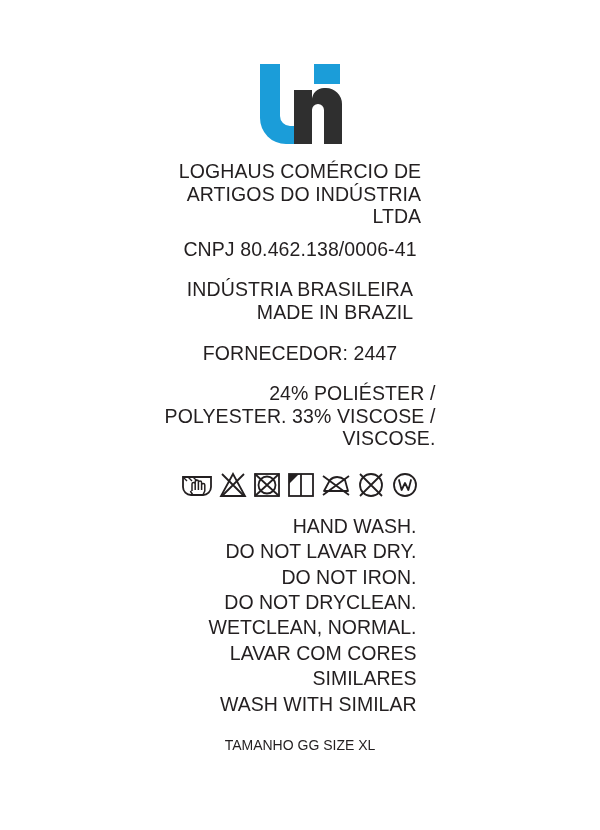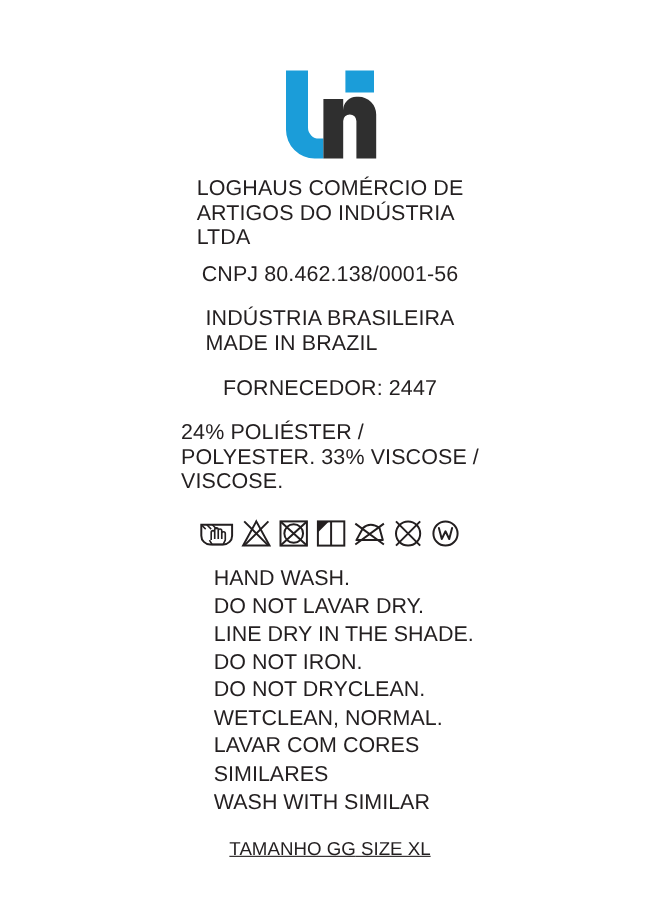--- a/index.html
+++ b/index.html
@@ -30,21 +30,21 @@
     height: 90px;
     display: flex;
     align-items: center;
     justify-content: center;
     margin-bottom: 10px;
   }
   .logo-wrap svg { display: block; }
 
   
   .block {
-    text-align: left;
+    text-align: right;
     line-height: 1.16;
     font-size: 19.5px;
     letter-spacing: 0.1px;
   }
   .block.company { margin-top: 2px; }
   .block .ln { display: block; white-space: pre; }
 
   .gap-sm { height: 10px; }
   .gap-md { height: 18px; }
 
@@ -52,33 +52,32 @@
   .symbols {
     display: flex;
     align-items: center;
     justify-content: center;
     gap: 4px;
     margin: 20px 0 14px 0;
   }
   .symbols svg { display: block; }
 
   .care-lines {
-    text-align: left;
+    text-align: right;
     line-height: 1.30;
     font-size: 19.5px;
     margin-left: 25px;
   }
   .care-lines .ln { display: block; }
 
   .size-block {
     text-align: right;
     line-height: 1.18;
-    font-size: 17px;
+    font-size: 14px;
     margin-top: 20px;
-    text-decoration: underline;
   }
 </style>
 </head>
 <body>
 
 <div class="label">
 
   <div class="logo-wrap">
     <svg width="92" height="86" viewBox="0 0 92 86" aria-hidden="true">
 
@@ -93,21 +92,21 @@
 
   <div class="block company">
     <span class="ln">LOGHAUS COMÉRCIO DE</span>
     <span class="ln">ARTIGOS DO INDÚSTRIA</span>
     <span class="ln">LTDA</span>
   </div>
 
   <div class="gap-sm"></div>
 
   <div class="block">
-    <span class="ln">CNPJ 80.462.138/0001-56</span>
+    <span class="ln">CNPJ 80.462.138/0006-41</span>
   </div>
 
   <div class="gap-md"></div>
 
   <div class="block">
     <span class="ln">INDÚSTRIA BRASILEIRA</span>
     <span class="ln">MADE IN BRAZIL</span>
   </div>
 
   <div class="gap-md"></div>
@@ -162,21 +161,20 @@
     <svg width="30" height="30" viewBox="0 0 30 30">
       <circle cx="15" cy="15" r="11" fill="none" stroke="#231f20" stroke-width="1.8"></circle>
       <path d="M9 10 L11.6 20 L15 13 L18.4 20 L21 10" fill="none" stroke="#231f20" stroke-width="1.8" stroke-linejoin="round" stroke-linecap="round"></path>
     </svg>
 
   </div>
 
   <div class="care-lines">
     <span class="ln">HAND WASH.</span>
     <span class="ln">DO NOT LAVAR DRY.</span>
-    <span class="ln">LINE DRY IN THE SHADE.</span>
     <span class="ln">DO NOT IRON.</span>
     <span class="ln">DO NOT DRYCLEAN.</span>
     <span class="ln">WETCLEAN, NORMAL.</span>
     <span class="ln">LAVAR COM CORES</span>
     <span class="ln">SIMILARES</span>
     <span class="ln">WASH WITH SIMILAR</span>
   </div>
 
   <div class="size-block">
     <span class="ln">TAMANHO GG</span>

